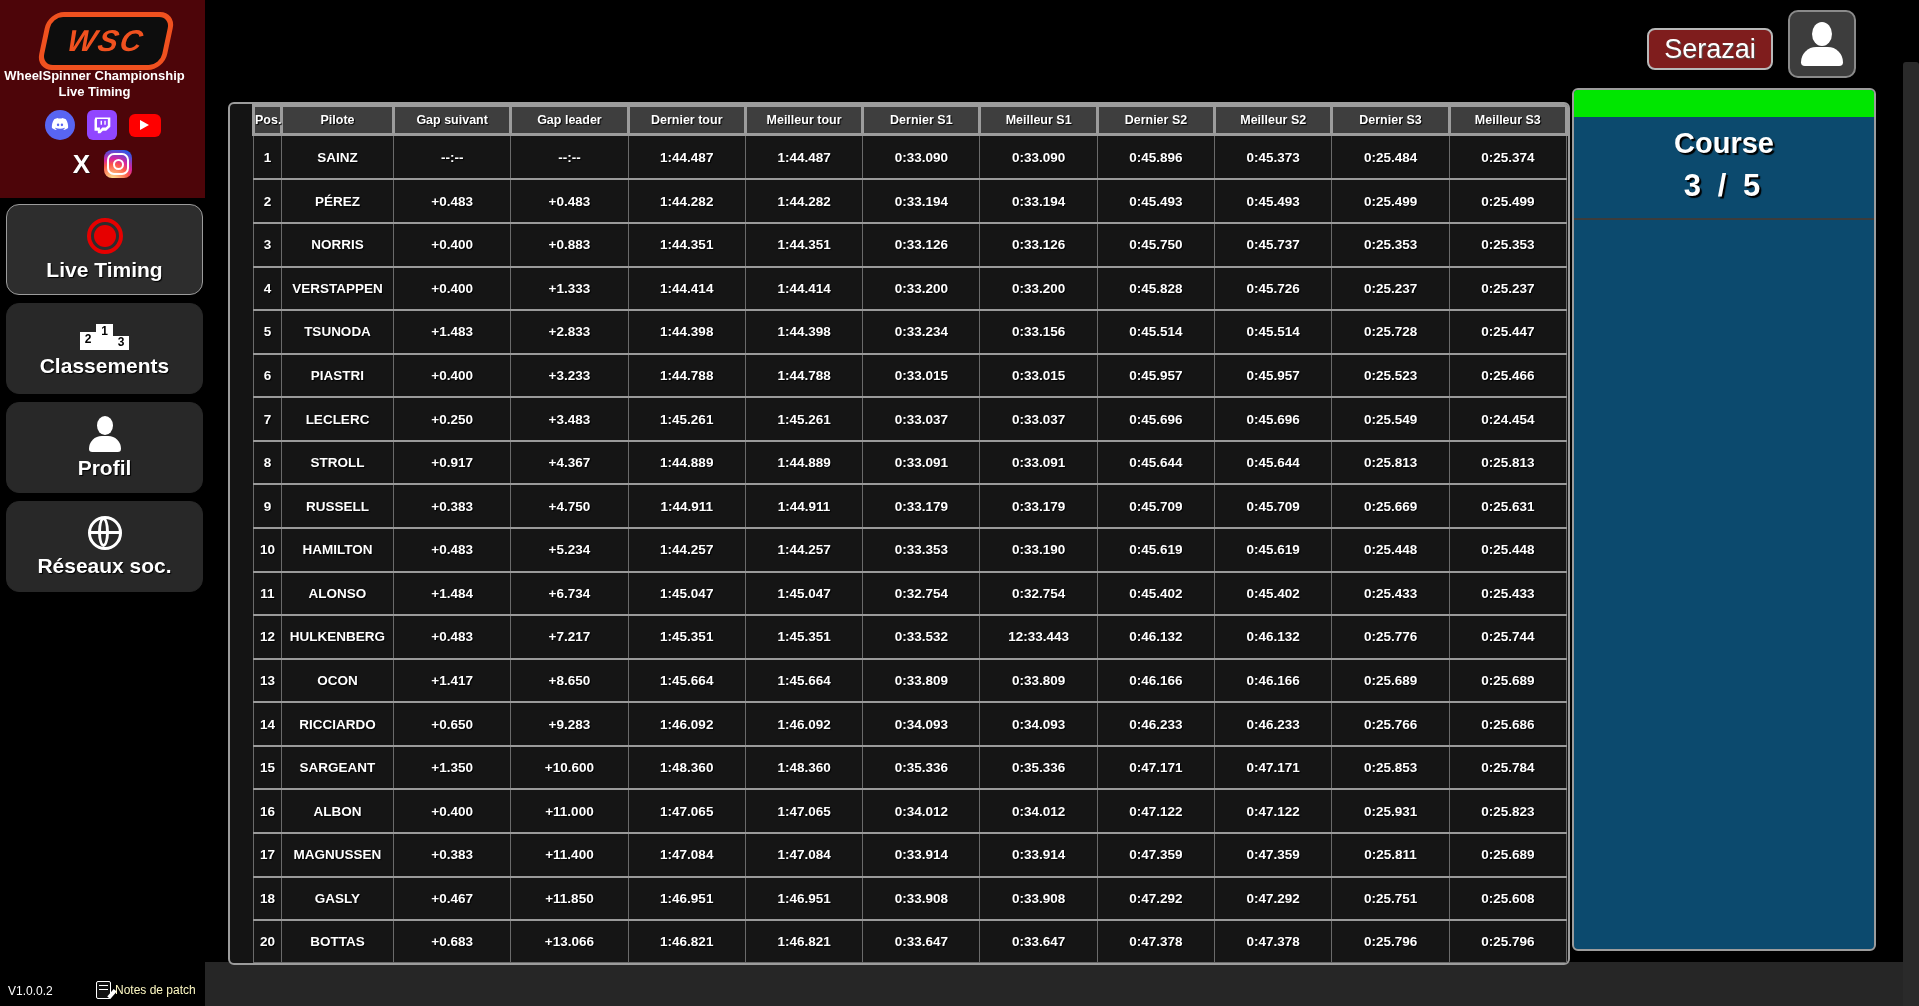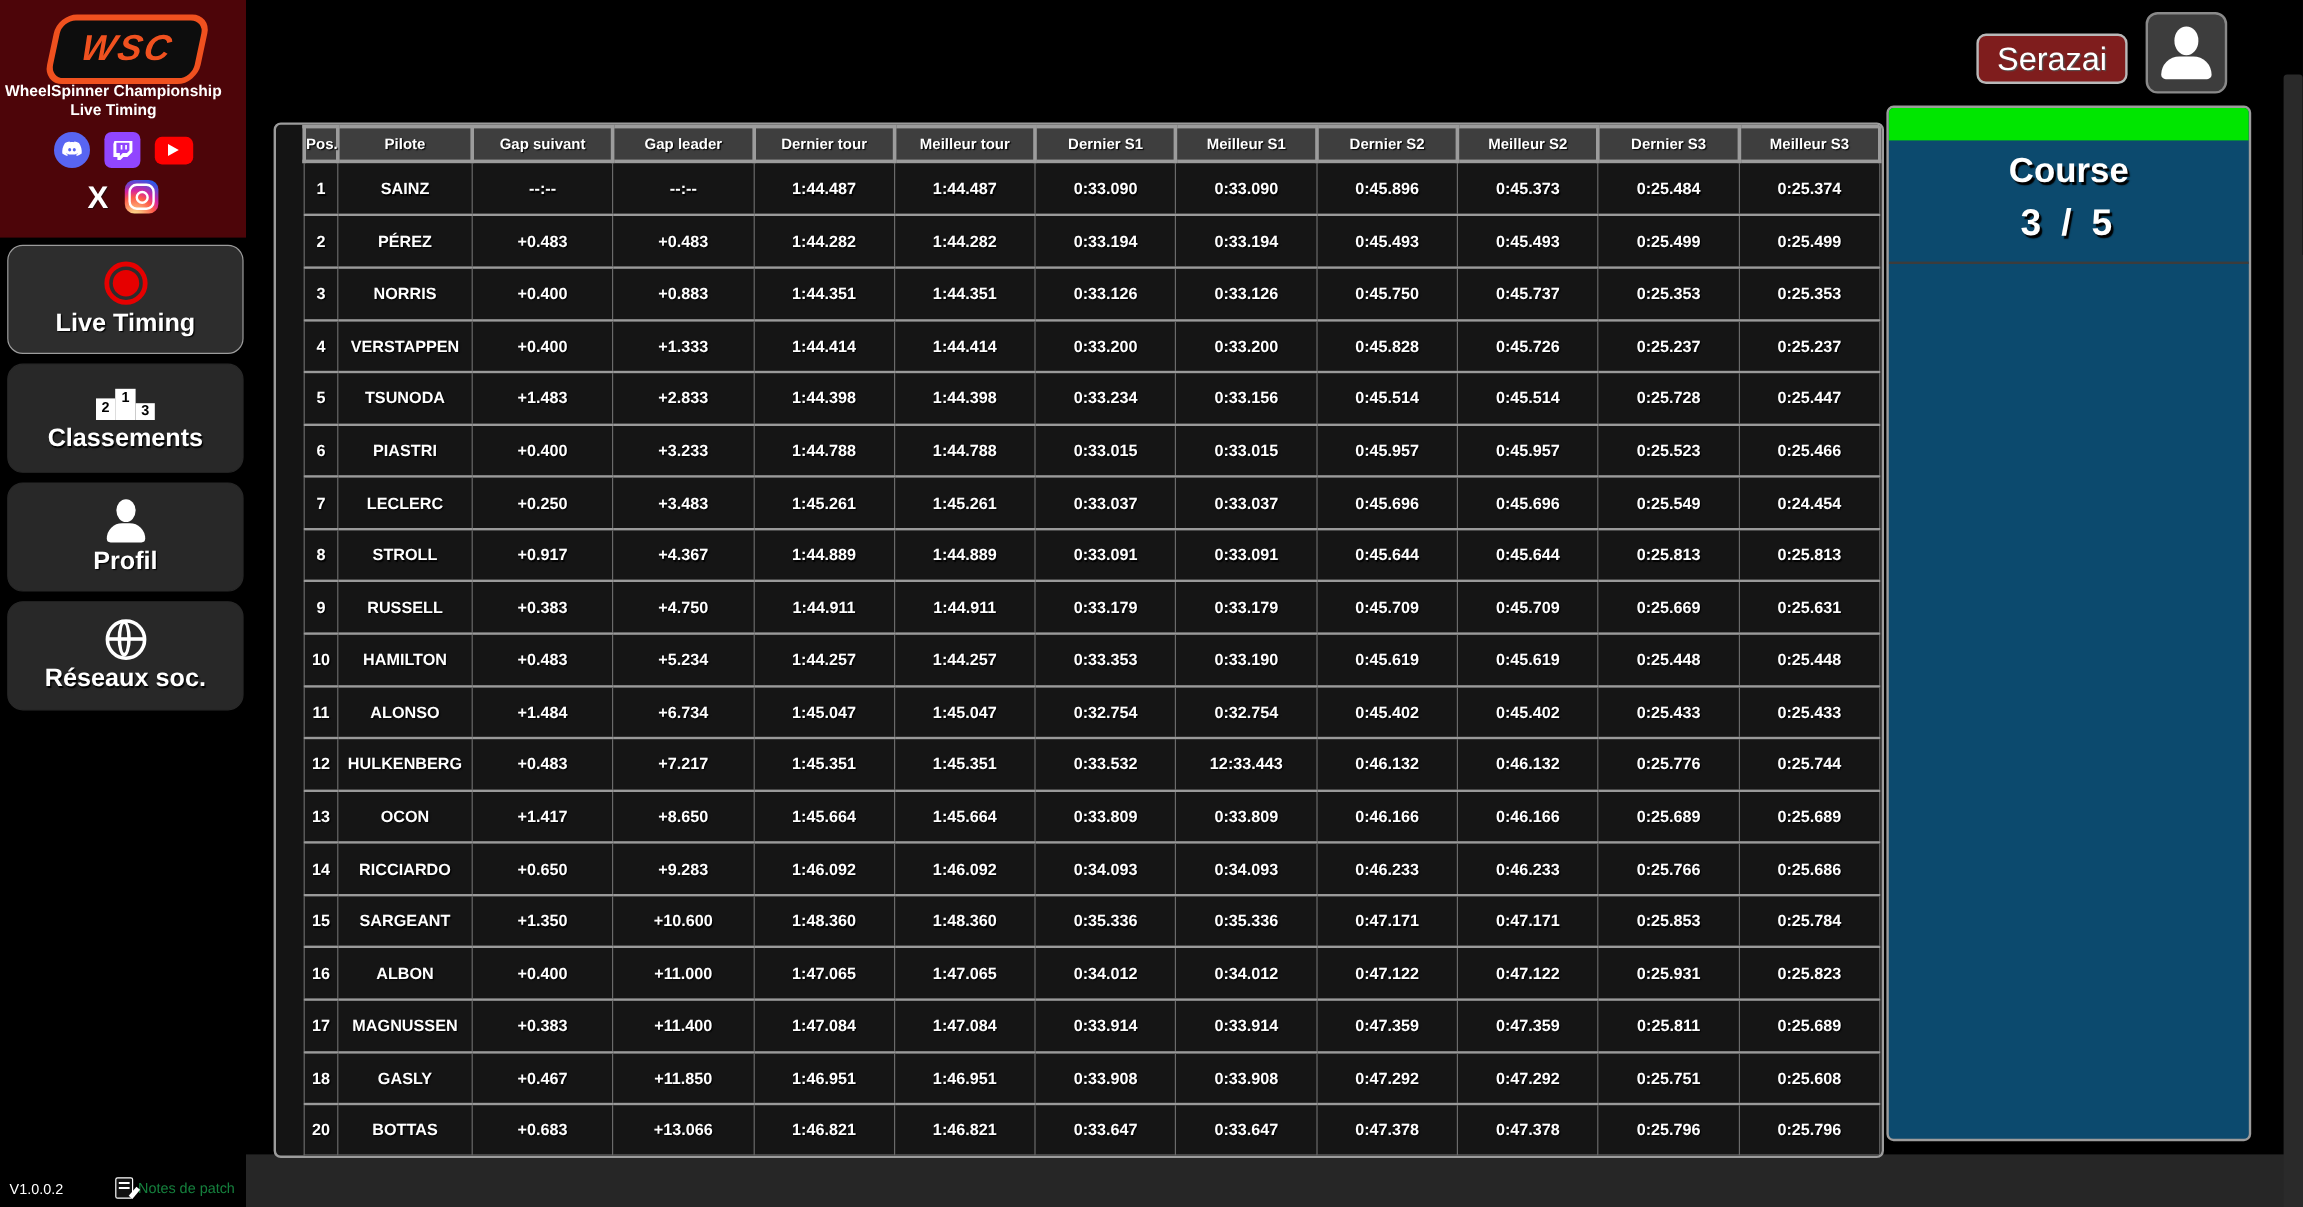--- a/index.html
+++ b/index.html
@@ -49,21 +49,21 @@
   .step-2{width:16px;height:18px;line-height:14px;}
   .step-1{width:17px;height:26px;line-height:15px;}
   .step-3{width:16px;height:14px;line-height:13px;}
   .icon-person{position:relative;width:38px;height:36px;}
   .icon-person .head{position:absolute;left:11px;top:0;width:16px;height:19px;background:#fff;border-radius:50%;}
   .icon-person .body{position:absolute;left:3px;top:20px;width:32px;height:16px;background:#fff;border-radius:16px 16px 4px 4px;}
   .icon-globe{width:34px;height:34px;border:3px solid #fff;border-radius:50%;position:relative;box-sizing:border-box;}
   .icon-globe::before{content:"";position:absolute;left:-1px;right:-1px;top:12px;height:3px;background:#fff;}
   .icon-globe::after{content:"";position:absolute;left:7px;top:-2px;width:11px;height:30px;border:3px solid #fff;border-radius:50%;box-sizing:border-box;}
   .version{position:absolute;left:8px;top:984px;color:#fff;font-size:12px;}
-  .patch-notes{position:absolute;left:96px;top:981px;display:flex;align-items:center;gap:4px;color:#15803d;font-size:12px;cursor:pointer;}
+  .patch-notes{position:absolute;left:96px;top:981px;display:flex;align-items:center;gap:4px;color:#fef9c3;font-size:12px;cursor:pointer;}
   .icon-notes{width:13px;height:16px;border:1.5px solid #fff;border-radius:2px;position:relative;background:#111;}
   .icon-notes::before{content:"";position:absolute;left:2px;top:3px;right:2px;height:8px;
     background:repeating-linear-gradient(#fff 0 1.5px,transparent 1.5px 4px);}
   .icon-notes::after{content:"";position:absolute;right:-4px;bottom:-1px;width:4px;height:10px;background:#fff;transform:rotate(40deg);}
   
   .user-pill{
     position:absolute;left:1647px;top:28px;width:126px;height:42px;background:#7f1d1d;
     border:2px solid #b8b8b8;border-radius:8px;display:flex;align-items:center;justify-content:center;
     color:#fff;font-size:27px;font-weight:normal;text-shadow:1px 1px 1px #555;cursor:pointer;box-sizing:border-box;
   }

